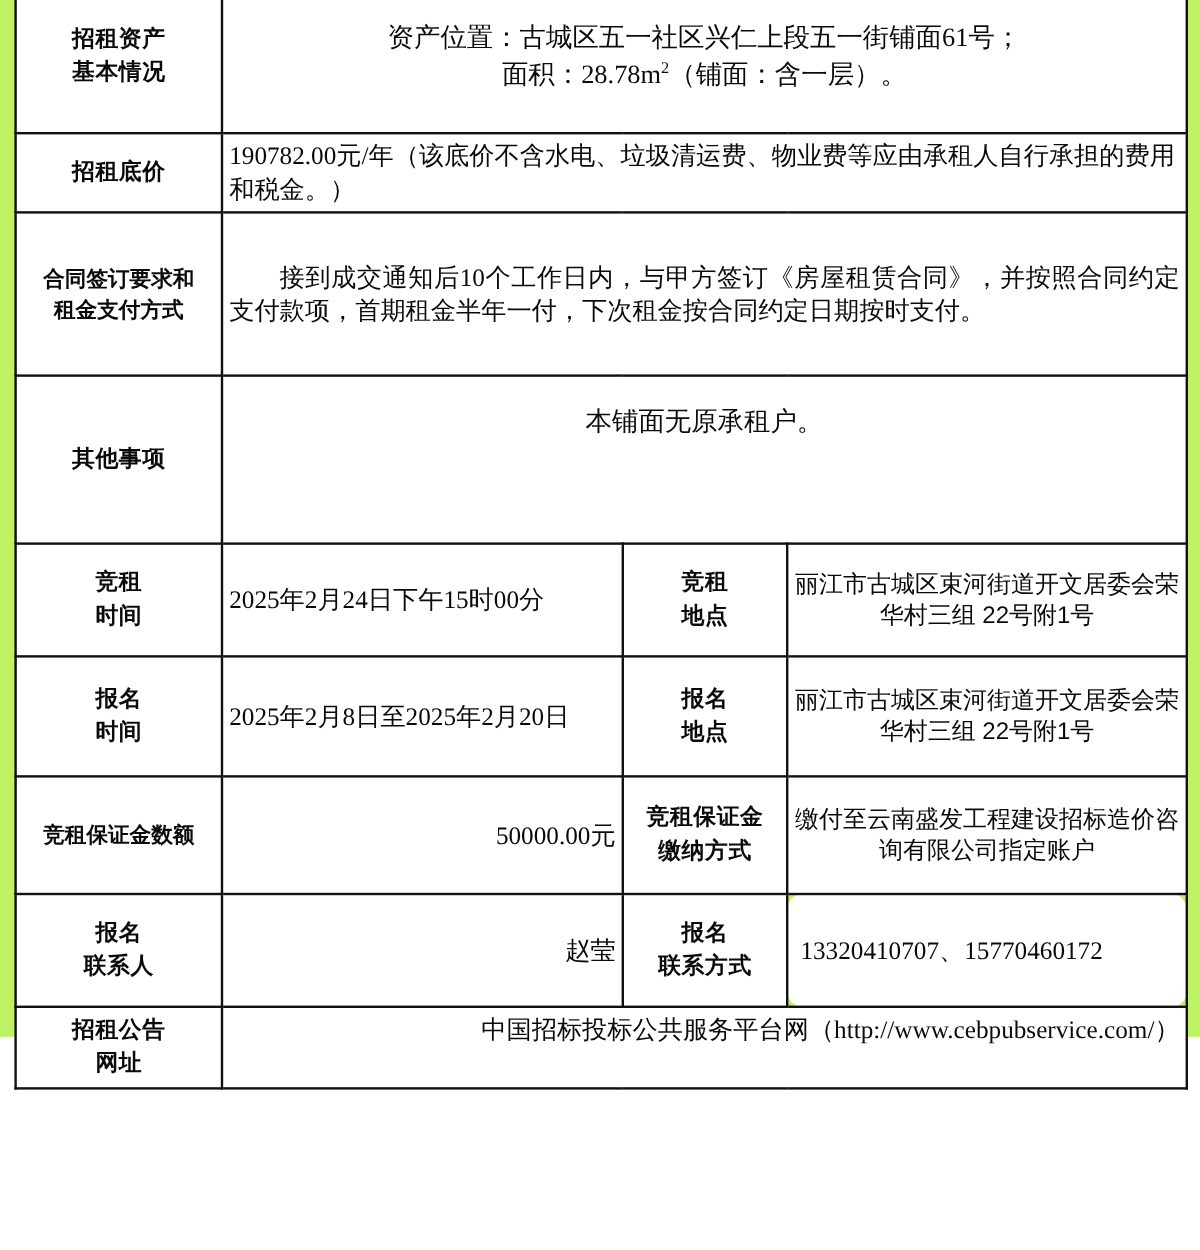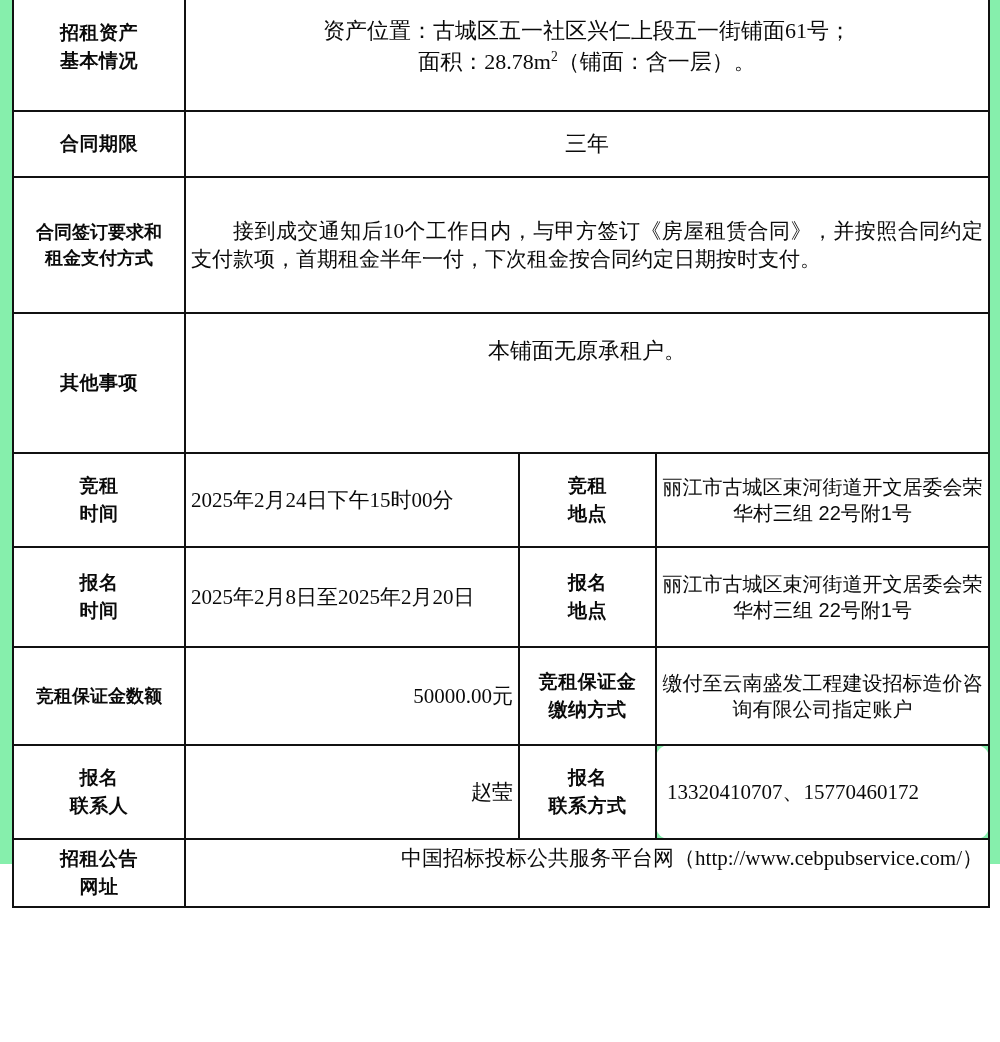--- a/index.html
+++ b/index.html
@@ -12,21 +12,21 @@
     height: 1042px;
     font-family: "Liberation Sans", "DejaVu Sans", sans-serif;
     color: #0a0a0a;
     overflow: hidden;
   }
 
   .page {
     position: relative;
     width: 1000px;
     height: 864px;
-    background: #86efac;
+    background: #bef264;
   }
 
   table.lease-table {
     position: absolute;
     left: 12px;
     top: -18px;
     width: 976px;
     border-collapse: collapse;
     table-layout: fixed;
   }
@@ -120,26 +120,26 @@
 
       <tr>
         <td class="label cell-tall-1">招租资产
 基本情况</td>
         <td colspan="3" class="big-center">
           <div>资产位置：古城区五一社区兴仁上段五一街铺面61号；</div>
           <div><span>面积：28.78m</span><sup class="sq">2</sup><span>（铺面：含一层）。</span></div>
         </td>
       </tr>
 
+      <tr>
+        <td class="label cell-tall-2">招租底价</td>
+        <td colspan="3" class="val val-left">190782.00元/年（该底价不含水电、垃圾清运费、物业费等应由承租人自行承担的费用和税金。）</td>
+      </tr>
 
 
-      <tr>
-        <td class="label cell-tall-4">合同期限</td>
-        <td colspan="3" class="big-center">三年</td>
-      </tr>
 
       <tr>
         <td class="label label-tight cell-tall-5">合同签订要求和
 租金支付方式</td>
         <td colspan="3" class="val val-justify val-indent">接到成交通知后10个工作日内，与甲方签订《房屋租赁合同》，并按照合同约定支付款项，首期租金半年一付，下次租金按合同约定日期按时支付。</td>
       </tr>
 
       <tr>
         <td class="label cell-tall-6">其他事项</td>
         <td colspan="3" class="big-center" style="vertical-align:top;padding-top:22px;">本铺面无原承租户。</td>

